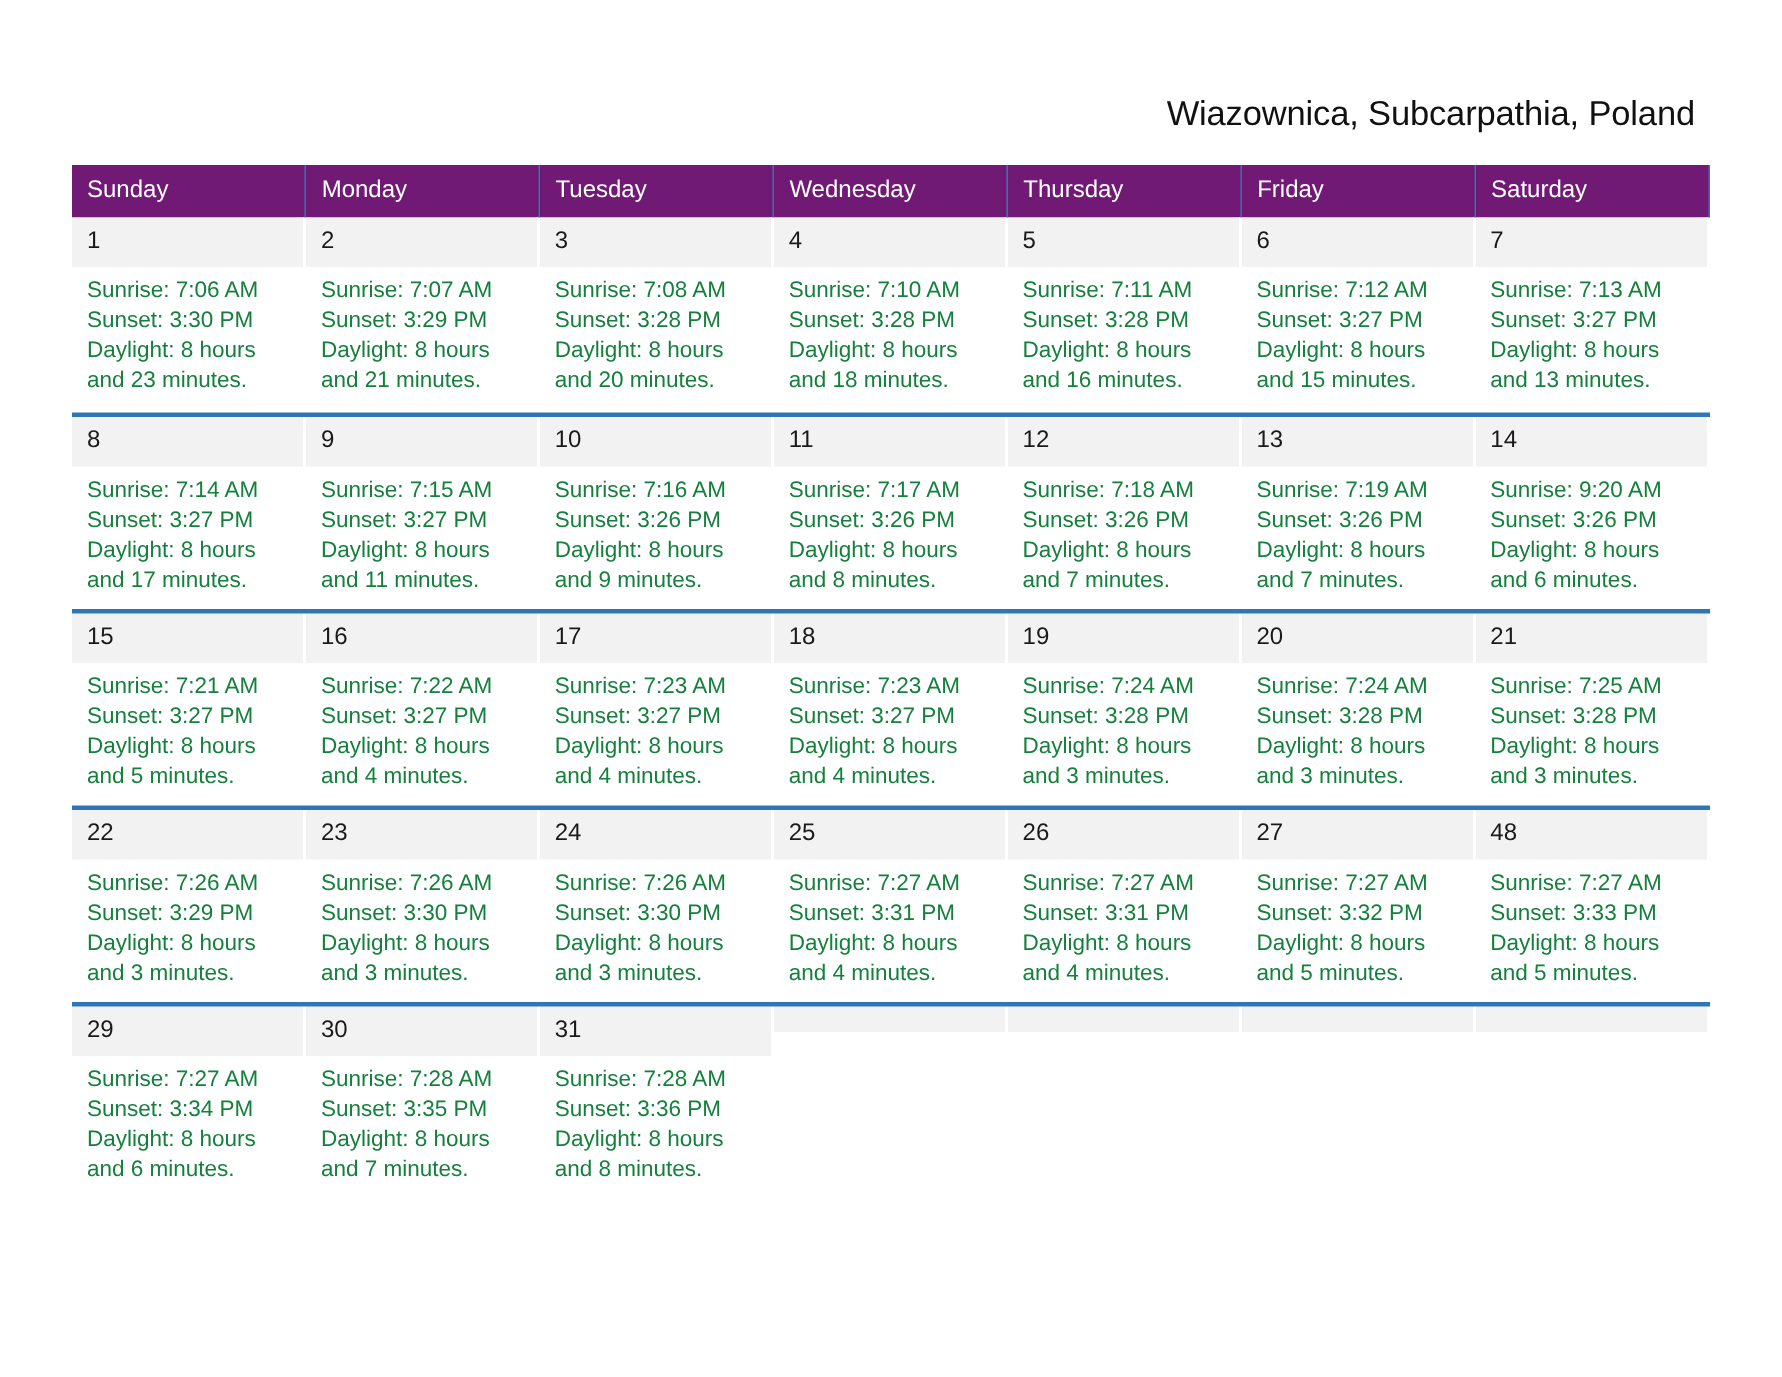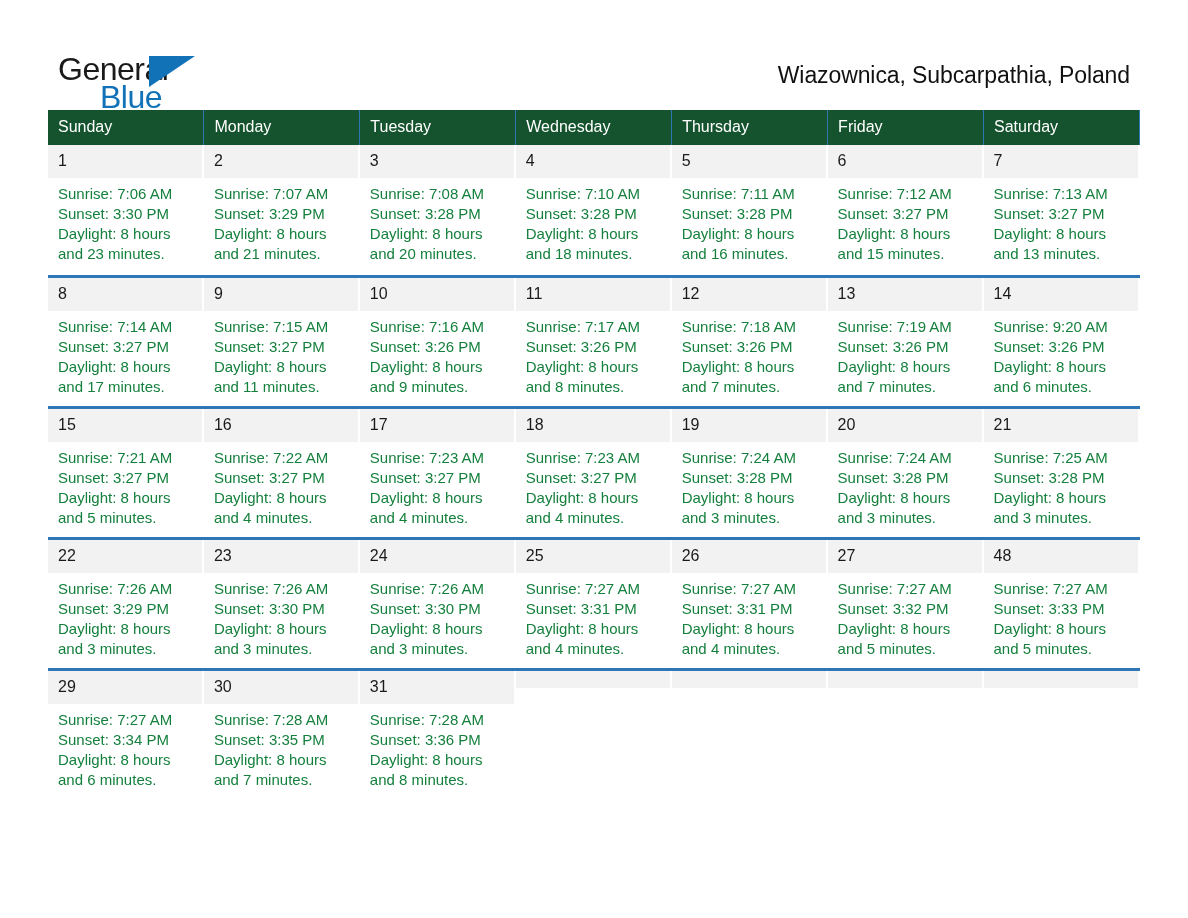--- a/index.html
+++ b/index.html
@@ -91,21 +91,21 @@
   
   .calendar {
     width: 1092px;
     border-collapse: collapse;
     table-layout: fixed;
     margin-top: 4px;
   }
   .calendar col { width: 14.2857%; }
 
   thead th {
-    background: #14532d;
+    background: #701a75;
     color: #ffffff;
     font-size: 16px;
     font-weight: normal;
     text-align: left;
     padding: 8px 0 9px 10px;
     height: 18px;
     border-right: 1px solid #2f76b6;
   }
 
   tbody tr.week {
@@ -140,25 +140,20 @@
   .dayinfo .line { white-space: nowrap; }
   .daycell.empty .daynum { color: transparent; }
 </style>
 </head>
 <body>
 
 <div class="page">
 
   <div class="topbar">
 
-    <div class="brand">
-      <span class="brand-general">General</span>
-      <span class="brand-triangle"></span>
-      <span class="brand-blue">Blue</span>
-    </div>
 
     <div class="titles">
       <div class="cal-subtitle">Wiazownica, Subcarpathia, Poland</div>
     </div>
 
   </div>
 
   <table class="calendar">
     <colgroup>
       <col>

